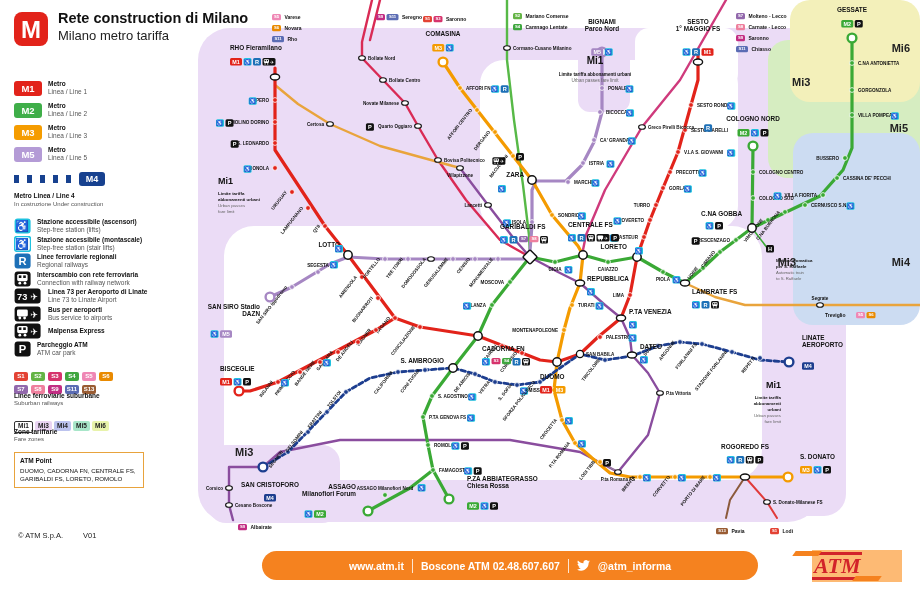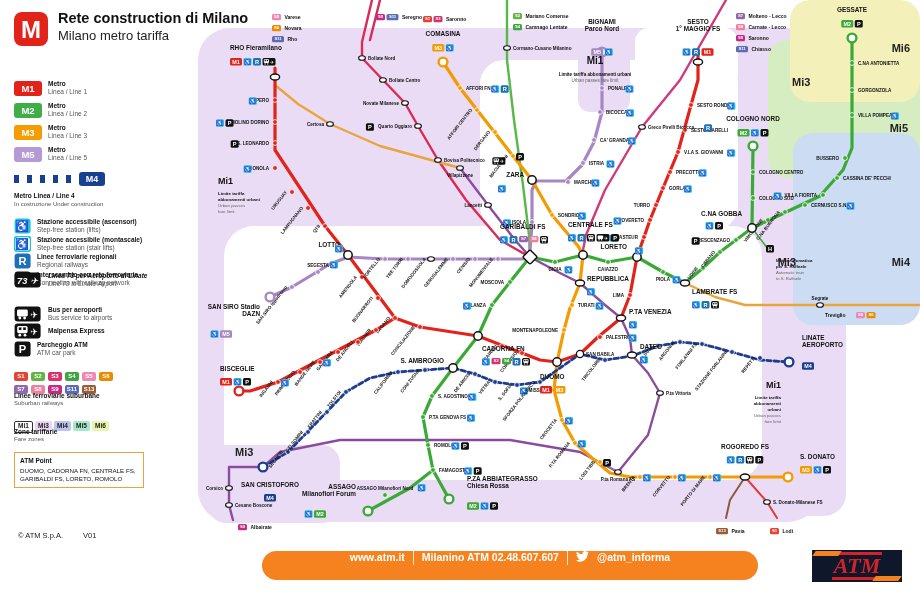--- a/index.html
+++ b/index.html
@@ -5,25 +5,25 @@
   html,body{margin:0;padding:0;background:#fff;}
   #page{position:relative;width:920px;height:595px;background:#fff;overflow:hidden;
         font-family:"Liberation Sans",sans-serif;color:#111;}
   #left{position:absolute;left:0;top:0;width:182px;height:595px;background:#fff;z-index:5;}
   #hdr{position:absolute;left:14px;top:10px;width:400px;z-index:6;}
   #logo{position:absolute;left:0;top:2px;width:34px;height:34px;background:#e2231a;border-radius:8px;
         color:#fff;font-weight:bold;font-size:24px;text-align:center;line-height:36px;}
   #ttl{position:absolute;left:44px;top:0;font-size:14.5px;font-weight:bold;white-space:nowrap;}
   #sttl{position:absolute;left:44px;top:18px;font-size:13px;white-space:nowrap;color:#222;}
   #footerbar{position:absolute;left:262px;top:551px;width:496px;height:29px;background:#f5821f;
-             border-radius:15px;display:flex;align-items:flex-start;justify-content:center;gap:8px;
+             border-radius:15px;display:flex;align-items:center;justify-content:center;gap:8px;
              color:#fff;font-size:10.5px;font-weight:bold;z-index:6;}
   #footerbar .sep{width:1px;height:14px;background:rgba(255,255,255,.8);}
-  #atmlogo{position:absolute;left:812px;top:550px;width:90px;height:32px;z-index:6;background:#0f172a;
-           display:flex;align-items:center;justify-content:center;}
+  #atmlogo{position:absolute;left:812px;top:550px;width:90px;height:32px;z-index:6;background:#fdba74;
+           display:flex;align-items:center;justify-content:flex-start;}
   #atmtext{font-family:"Liberation Serif",serif;font-weight:bold;font-style:italic;font-size:22px;color:#d2232a;
            border-top:3px solid #d2232a;border-bottom:3px solid #d2232a;line-height:1;padding:0 2px;position:relative;}
   .swoosh{position:absolute;width:26px;height:5px;background:#f5821f;transform:skewX(-35deg);}
   .sw1{left:-18px;top:-4px;} .sw2{right:-18px;bottom:-4px;}
   #copyr{position:absolute;left:18px;top:531px;font-size:7.5px;color:#222;z-index:6;}
   #copyr span{margin-right:18px;text-align:center;}
   #map{position:absolute;left:180px;top:0;width:740px;height:545px;z-index:1;}
   svg text{font-family:"Liberation Sans",sans-serif;}
   #legend{position:absolute;left:0;top:0;width:182px;height:595px;z-index:6;}
   .lgrow{position:absolute;left:14px;display:flex;align-items:center;gap:6px;}
@@ -101,21 +101,21 @@
           <svg width="17" height="16" viewBox="0 0 8.5 8">
             <rect x="0.3" y="0.2" width="8" height="7.5" rx="1.5" fill="#111"></rect>
             <rect x="1.6" y="1.5" width="5.2" height="3.6" rx="0.8" fill="#fff"></rect>
             <rect x="2.4" y="2.2" width="1.3" height="1.3" fill="#111"></rect>
             <rect x="4.6" y="2.2" width="1.3" height="1.3" fill="#111"></rect>
             <circle cx="2.9" cy="6.1000000000000005" r="0.7" fill="#fff"></circle>
             <circle cx="5.5" cy="6.1000000000000005" r="0.7" fill="#fff"></circle>
           </svg>
           <span class="lgtxt"><b>Interscambio con rete ferroviaria</b><span class="en">Connection with railway network</span></span>
         </div>
-        <div class="lgrow" style="top:272px;font-style:italic;">
+        <div class="lgrow" style="top:288px;">
           <svg width="28" height="16" viewBox="0 0 14 8">
             <rect x="0.3" y="0.2" width="13" height="7.5" rx="1.5" fill="#111"></rect>
             <text x="4.1" y="5.8" font-size="4.6" text-anchor="middle" fill="#fff" font-weight="bold">73</text>
             <text x="10.100000000000001" y="5.8" font-size="4.6" text-anchor="middle" fill="#fff">✈</text>
           </svg>
           <span class="lgtxt"><b>Linea 73 per Aeroporto di Linate</b><span class="en">Line 73 to Linate Airport</span></span>
         </div>
         <div class="lgrow" style="top:305.5px;">
           <svg width="28" height="16" viewBox="0 0 14 8">
             <rect x="0.3" y="0.2" width="13" height="7.5" rx="1.5" fill="#111"></rect>
@@ -1273,21 +1273,21 @@
       <g>
         <rect x="590" y="528" width="9" height="6.2" rx="1.5" fill="#e34234"></rect>
         <text x="594.5" y="532.4000000000001" font-size="4.2" text-anchor="middle" fill="#fff" font-weight="bold">S1</text>
         <text x="602.5" y="533" font-size="5" text-anchor="start" fill="#111" font-weight="bold">Lodi</text>
       </g>
     </svg>
 
   <div id="footerbar">
     <span>www.atm.it</span>
     <span class="sep"></span>
-    <span>Milanino ATM 02.48.607.607</span>
+    <span>Boscone ATM 02.48.607.607</span>
     <span class="sep"></span>
     <svg width="13" height="11" viewBox="0 0 24 20">
       <path d="M24 2.3c-.9.4-1.8.7-2.8.8 1-.6 1.8-1.6 2.2-2.7-1 .6-2 1-3.1 1.2C19.4.6 18.1 0 16.7 0c-2.7 0-4.9 2.2-4.9 4.9 0 .4 0 .8.1 1.1C7.8 5.8 4.1 3.8 1.7.8 1.2 1.6 1 2.4 1 3.3c0 1.7.9 3.2 2.2 4.1-.8 0-1.6-.2-2.2-.6v.1c0 2.4 1.7 4.4 3.9 4.8-.4.1-.8.2-1.3.2-.3 0-.6 0-.9-.1.6 2 2.4 3.4 4.6 3.4-1.7 1.3-3.8 2.1-6.1 2.1H0c2.2 1.4 4.8 2.2 7.5 2.2 9 0 14-7.5 14-14v-.6c1-.7 1.8-1.6 2.5-2.6z" fill="#fff"></path>
     </svg>
     <span>@atm_informa</span>
   </div>
 
   <div id="atmlogo">
     <div id="atmtext">
       <span class="swoosh sw1"></span><span>ATM</span><span class="swoosh sw2"></span>

